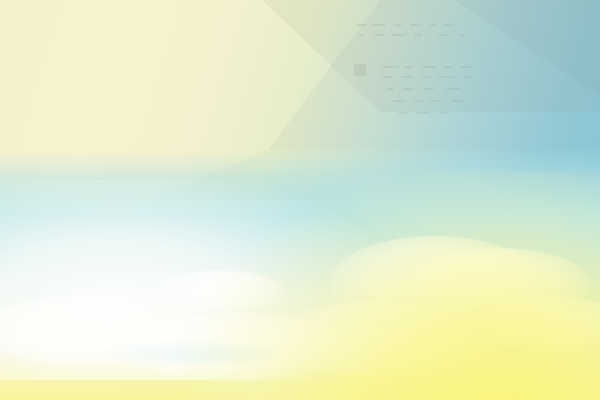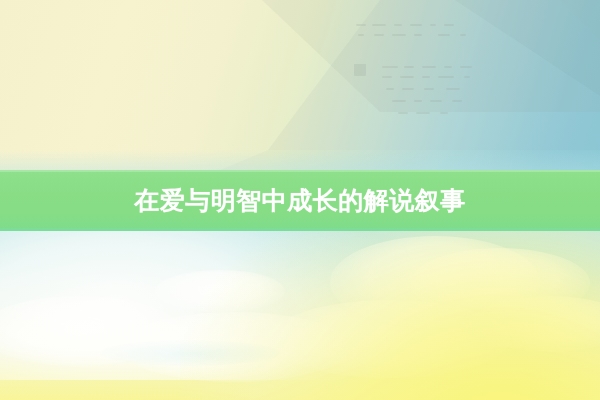--- a/index.html
+++ b/index.html
@@ -268,17 +268,14 @@
   <div class="cloud c2"></div>
   <div class="cloud c3"></div>
   <div class="cloud c4"></div>
   <div class="cloud c5"></div>
   <div class="cloud c6"></div>
   <div class="cloud c7"></div>
   <div class="sky-gap"></div>
   <div class="bg-white-haze"></div>
   <div class="bg-yellow-glow"></div>
 
-  <div class="title-band">
-    <span class="title-text">在爱与明智中成长的解说叙事</span>
-  </div>
 
 </div>
 
 </body></html>

